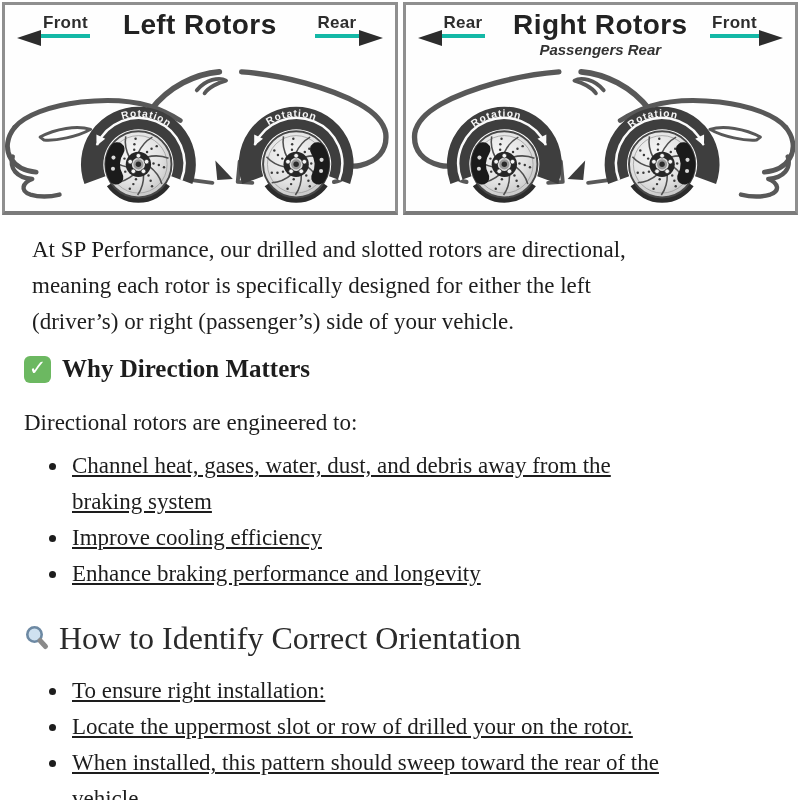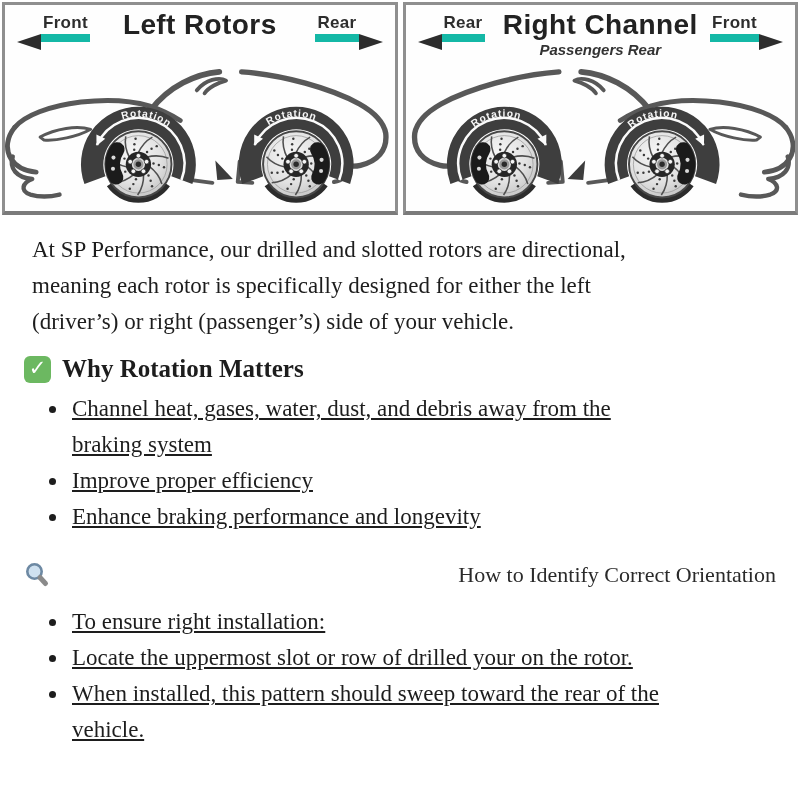--- a/index.html
+++ b/index.html
@@ -12,21 +12,21 @@
   .panel{
     flex:1;border:3px solid #8f8f8f;border-bottom:4px solid #7b7b7b;
     background:#fefefe;height:206px;position:relative;overflow:hidden;
   }
   .panel-header{position:relative;height:54px;padding-top:6px;font-family:"Liberation Sans",sans-serif;}
   .dir{position:absolute;top:9px;display:flex;align-items:flex-end;}
   .dir-left{left:12px;}
   .dir-right{right:12px;}
   .dir-label{
     font-weight:700;font-size:17px;color:#2d2d2d;line-height:1;
-    border-bottom:8px solid #14b8a6;padding:0 2px 3px 2px;letter-spacing:.3px;
+    border-bottom:4px solid #14b8a6;padding:0 2px 3px 2px;letter-spacing:.3px;
   }
   .ah{width:0;height:0;border-top:8px solid transparent;border-bottom:8px solid transparent;margin-bottom:-8px;}
   .ah-left{border-right:24px solid #2d2d2d;}
   .ah-right{border-left:24px solid #2d2d2d;}
   .panel-title-wrap{text-align:center;}
   .panel-title{font-size:28px;font-weight:700;color:#222;line-height:1.02;letter-spacing:.4px;}
   .panel-subtitle{font-size:15px;font-weight:700;font-style:italic;color:#333;margin-top:1px;}
   .car-svg{display:block;width:100%;height:150px;}
   
   .content{padding:0 24px;}
@@ -40,21 +40,21 @@
     width:27px;height:27px;border-radius:6px;background:#6cb861;flex:0 0 auto;
     color:#ffffff;font-weight:700;font-size:21px;display:flex;align-items:center;justify-content:center;
     font-family:"DejaVu Sans",sans-serif;
   }
   .lead{font-size:23px;line-height:36px;margin:21px 0 0 0;}
   ul{margin:7px 0 0 0;padding-left:45px;list-style:disc;text-decoration:underline;}
   li{font-size:23px;line-height:36px;padding-left:3px;}
   li::marker{color:#1d1d1d;}
   .h-search{
     display:flex;align-items:center;gap:9px;margin:27px 0 0 0;
-    font-size:22px;font-weight:400;line-height:1.2;color:#2a2a2a;justify-content:space-between;
+    font-size:32px;font-weight:400;line-height:1.2;color:#2a2a2a;
   }
   .mag{flex:0 0 auto;}
   .list2{margin-top:16px;}
 </style>
 </head>
 <body>
 
 <div class="diagram">
 
   <div class="panel">
@@ -204,21 +204,21 @@
       </svg>
   </div>
 
   <div class="panel">
     <div class="panel-header">
       <div class="dir dir-left">
         <span class="ah ah-left"></span>
         <span class="dir-label">Rear</span>
       </div>
       <div class="panel-title-wrap">
-        <div class="panel-title">Right Channel</div>
+        <div class="panel-title">Right Rotors</div>
         <div class="panel-subtitle">Passengers Rear</div>
       </div>
       <div class="dir dir-right">
         <span class="dir-label">Front</span>
         <span class="ah ah-right"></span>
       </div>
     </div>
     <svg class="car-svg" id="car-right" viewBox="0 0 400 150">
         <g transform="translate(400 0) scale(-1 1)">
           <path d="M 10 62 C 20 50 45 40 78 36 C 105 33 128 34 148 40 C 160 44 172 50 180 55" fill="none" stroke="#585858" stroke-width="5" stroke-linecap="round" stroke-linejoin="round"></path>
@@ -355,28 +355,29 @@
 </div>
 
 <div class="content">
 
   <p class="intro pre">At SP Performance, our drilled and slotted rotors are directional,
 meaning each rotor is specifically designed for either the left
 (driver’s) or right (passenger’s) side of your vehicle.</p>
 
   <h2 class="h-check">
     <span class="check-icon">✓</span>
-    <span>Why Rotation Matters</span>
+    <span>Why Direction Matters</span>
   </h2>
 
+  <p class="lead">Directional rotors are engineered to:</p>
 
   <ul>
     <li class="pre">Channel heat, gases, water, dust, and debris away from the
 braking system</li>
-    <li class="pre">Improve proper efficiency</li>
+    <li class="pre">Improve cooling efficiency</li>
     <li class="pre">Enhance braking performance and longevity</li>
   </ul>
 
   <h2 class="h-search">
     <svg class="mag" width="26" height="26" viewBox="0 0 26 26">
       <circle cx="10.5" cy="9.5" r="7.2" fill="#cfe1f0" stroke="#6d89a3" stroke-width="2.6"></circle>
       <line x1="16" y1="15.5" x2="21.5" y2="21.5" stroke="#8a8a8a" stroke-width="5" stroke-linecap="round"></line>
     </svg>
     <span>How to Identify Correct Orientation</span>
   </h2>

